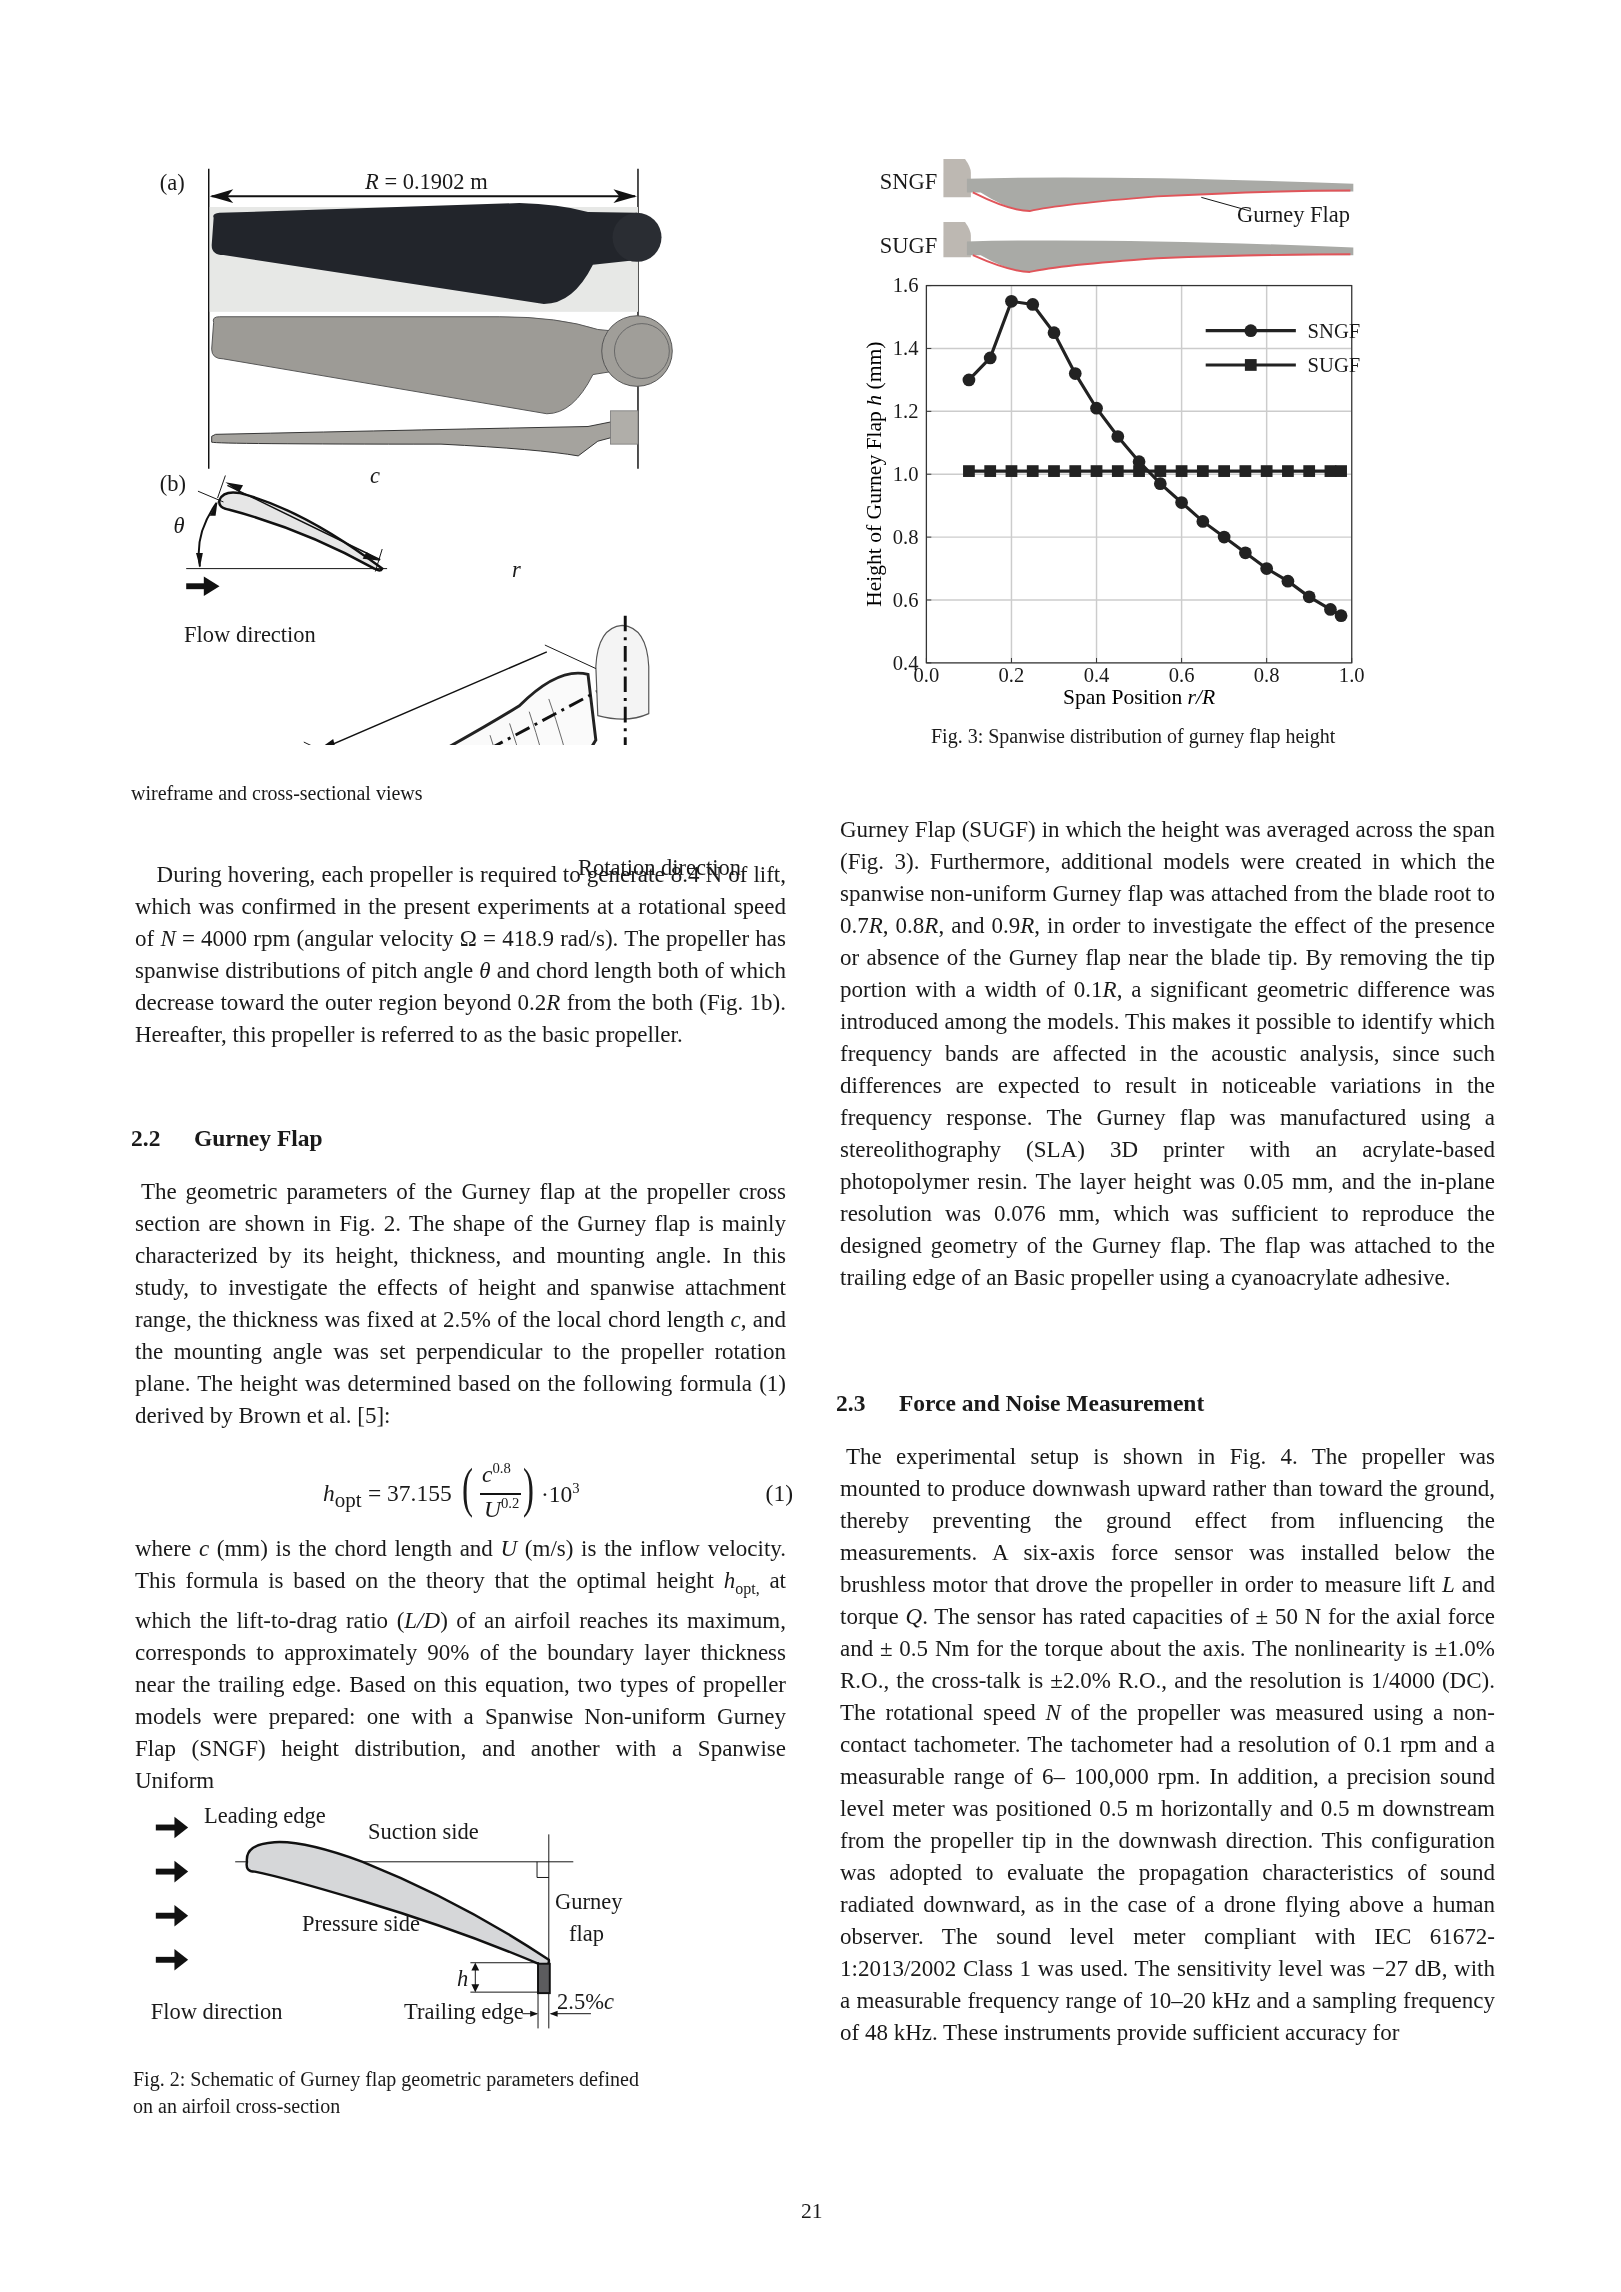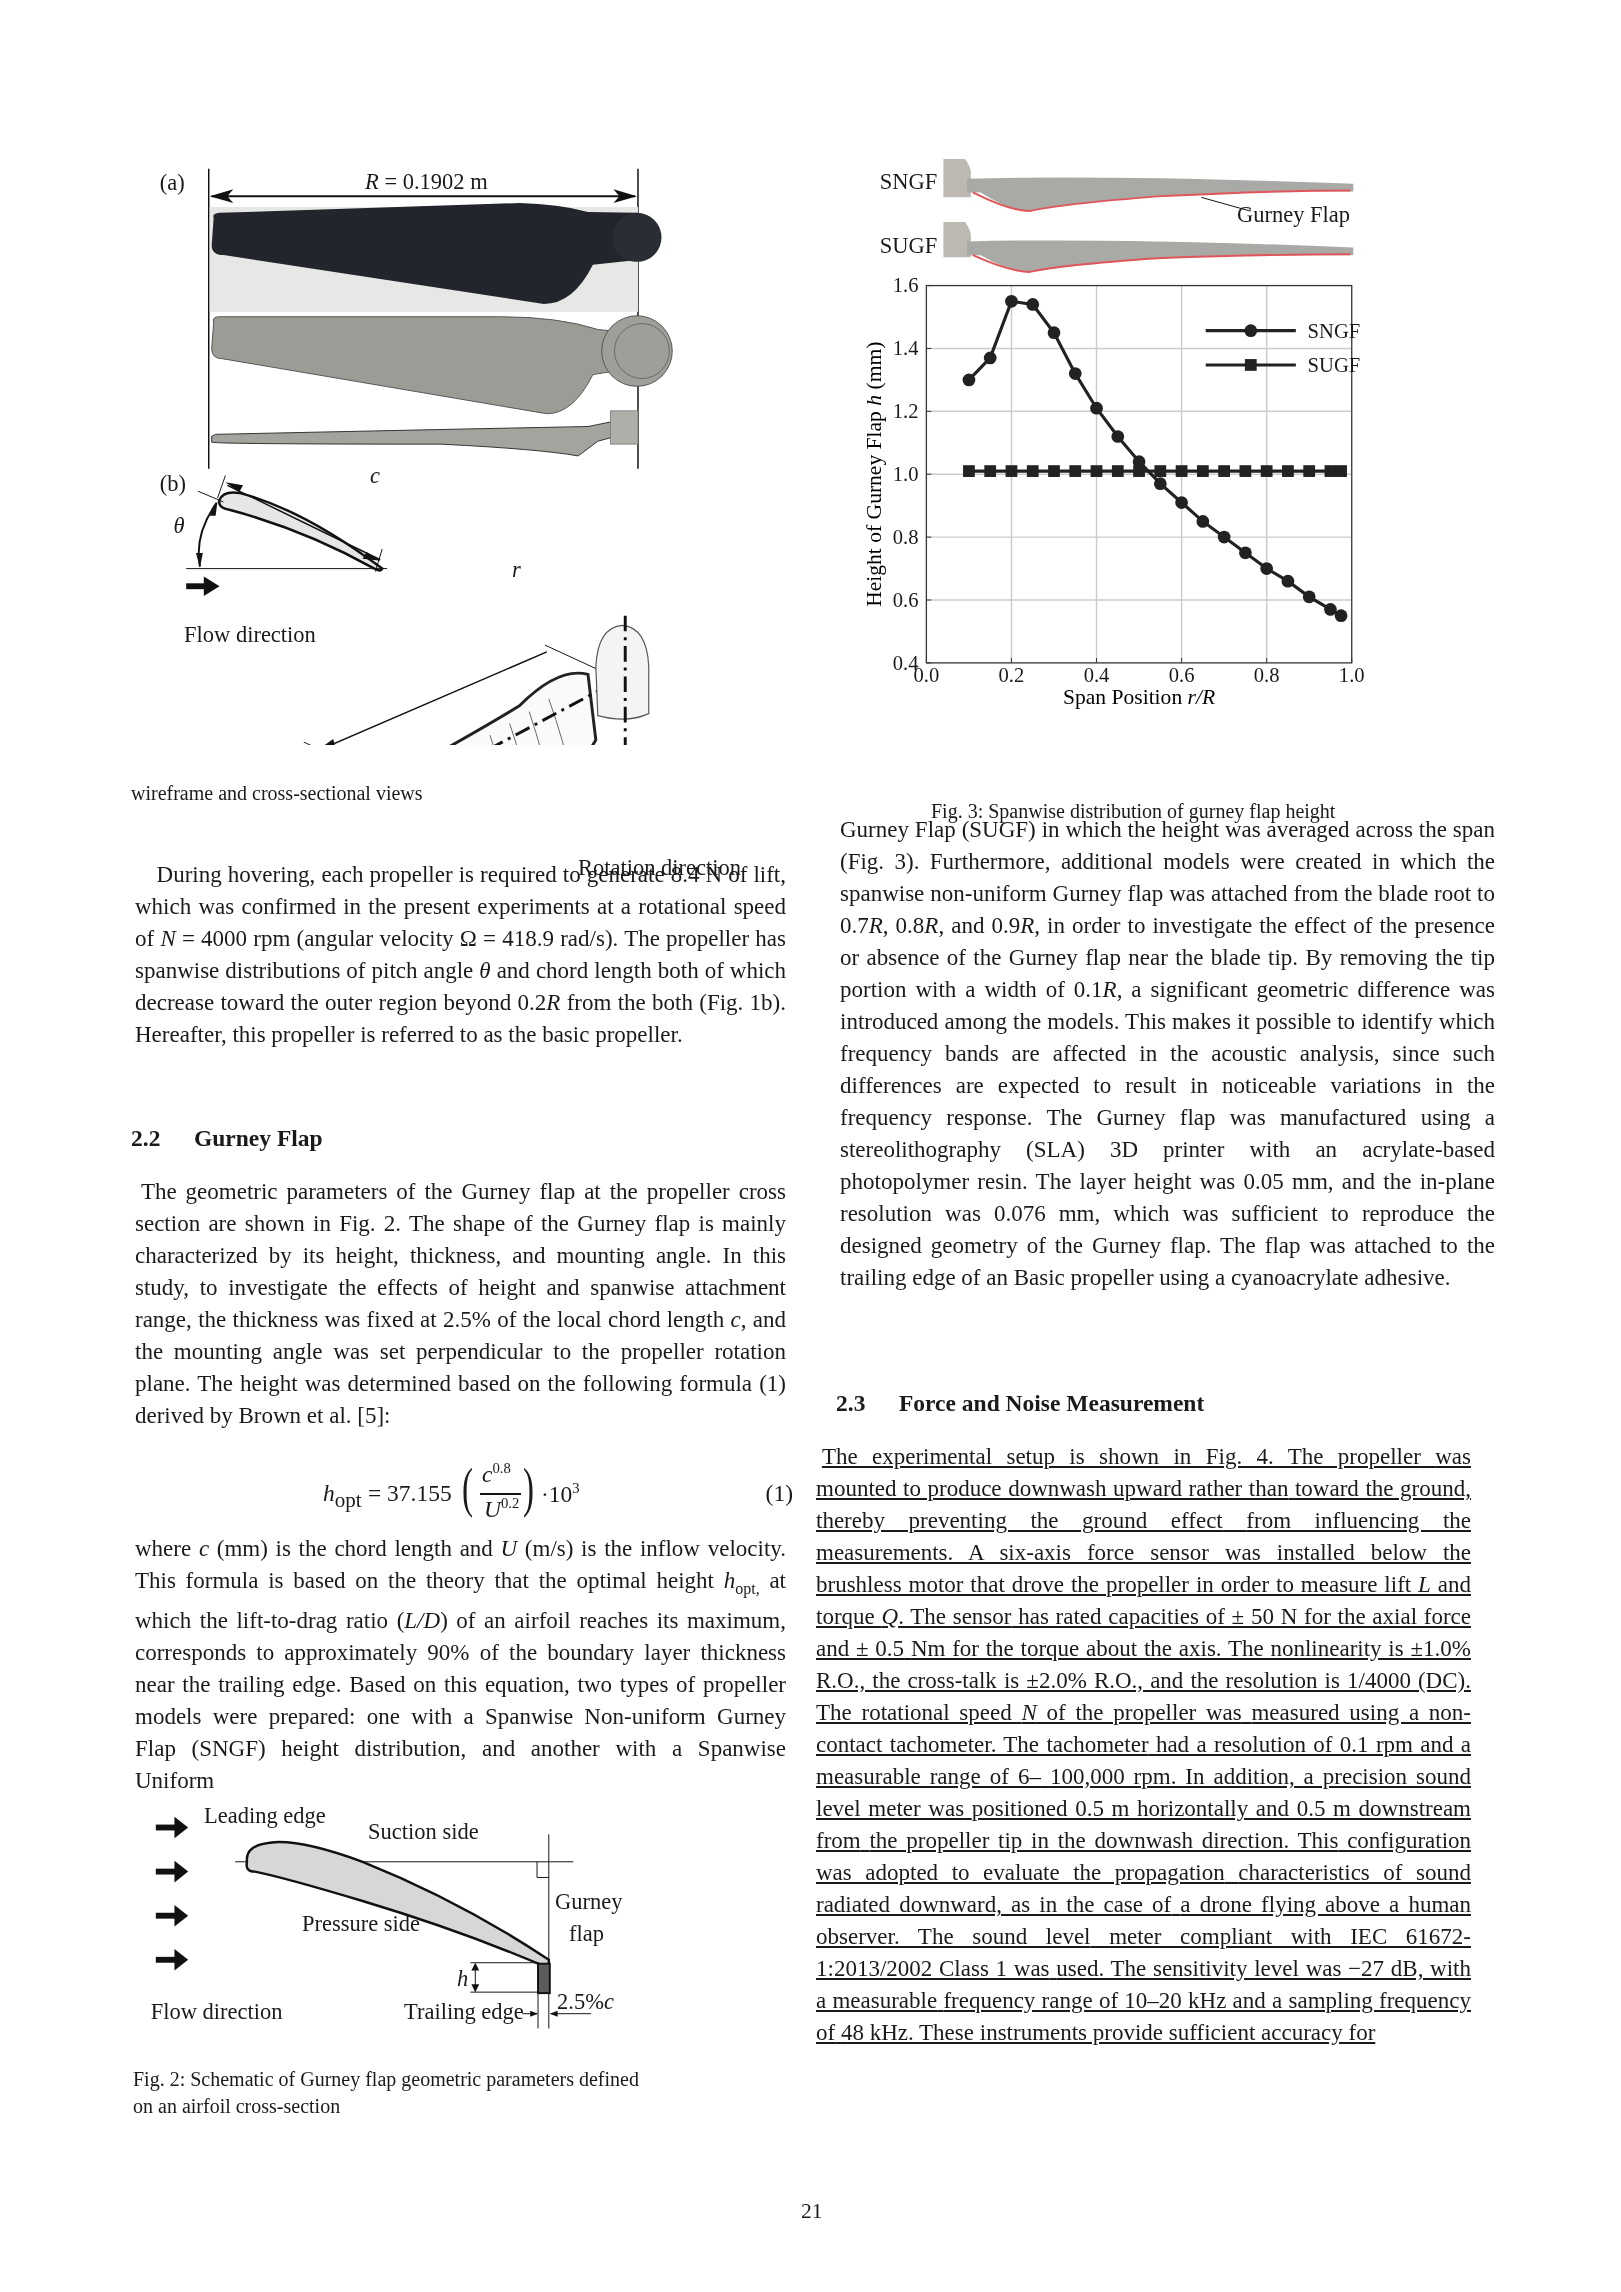--- a/index.html
+++ b/index.html
@@ -320,21 +320,21 @@
       <circle cx="416" cy="67" r="6.5" fill="#222"></circle>
       <text x="474" y="74" font-size="21" fill="#1a1a1a">SNGF</text>
       <line x1="370" y1="102" x2="462" y2="102" stroke="#222" stroke-width="3.2"></line>
       <rect x="410" y="96" width="12" height="12" fill="#222"></rect>
       <text x="474" y="109" font-size="21" fill="#1a1a1a">SUGF</text>
     </g>
   <text id="xlabel" font-size="22" text-anchor="middle" x="302" y="448"><tspan>Span Position </tspan><tspan font-style="italic">r/R</tspan></text>
   <text id="ylabel" font-size="22" text-anchor="middle" transform="translate(39,213.5) rotate(-90)"><tspan>Height of Gurney Flap </tspan><tspan font-style="italic">h</tspan><tspan> (mm)</tspan></text>
 </svg>
 
-<div class="abs caption" style="left:931px; top:798px;">Fig. 3: Spanwise distribution of gurney flap height</div>
+<div class="abs caption" style="left:931px; top:723px;">Fig. 3: Spanwise distribution of gurney flap height</div>
 
 <div class="abs col-text" style="left:836px; top:810px; width:663px;">
   <p>
     <span>Gurney Flap (SUGF) in which the height was averaged</span>
     <span>across the span (Fig. 3). Furthermore, additional models</span>
     <span>were created in which the spanwise non-uniform Gurney</span>
     <span>flap was attached from the blade root to 0.7</span><i>R</i><span>, 0.8</span><i>R</i><span>, and 0.9</span><i>R</i><span>,</span>
     <span>in order to investigate the effect of the presence or absence</span>
     <span>of the Gurney flap near the blade tip. By removing the tip</span>
     <span>portion with a width of 0.1</span><i>R</i><span>, a significant geometric</span>
@@ -349,21 +349,21 @@
     <span>designed geometry of the Gurney flap. The flap was attached</span>
     <span>to the trailing edge of an Basic propeller using a</span>
     <span>cyanoacrylate adhesive.</span>
   </p>
 </div>
 
 <div class="abs heading" style="left:836px; top:1390px;">
   <span class="num">2.3</span><span>Force and Noise Measurement</span>
 </div>
 
-<div class="abs col-text" style="left:812px; top:1437px; width:663px;text-decoration:underline;">
+<div class="abs col-text" style="left:836px; top:1437px; width:663px;">
   <p class="indent-s">
     <span>The experimental setup is shown in Fig. 4. The propeller</span>
     <span>was mounted to produce downwash upward rather than</span>
     <span>toward the ground, thereby preventing the ground effect</span>
     <span>from influencing the measurements. A six-axis force sensor</span>
     <span>was installed below the brushless motor that drove the</span>
     <span>propeller in order to measure lift </span><i>L</i><span> and torque </span><i>Q</i><span>. The sensor</span>
     <span>has rated capacities of ± 50 N for the axial force and ± 0.5</span>
     <span>Nm for the torque about the axis. The nonlinearity is ±1.0%</span>
     <span>R.O., the cross-talk is ±2.0% R.O., and the resolution is</span>

